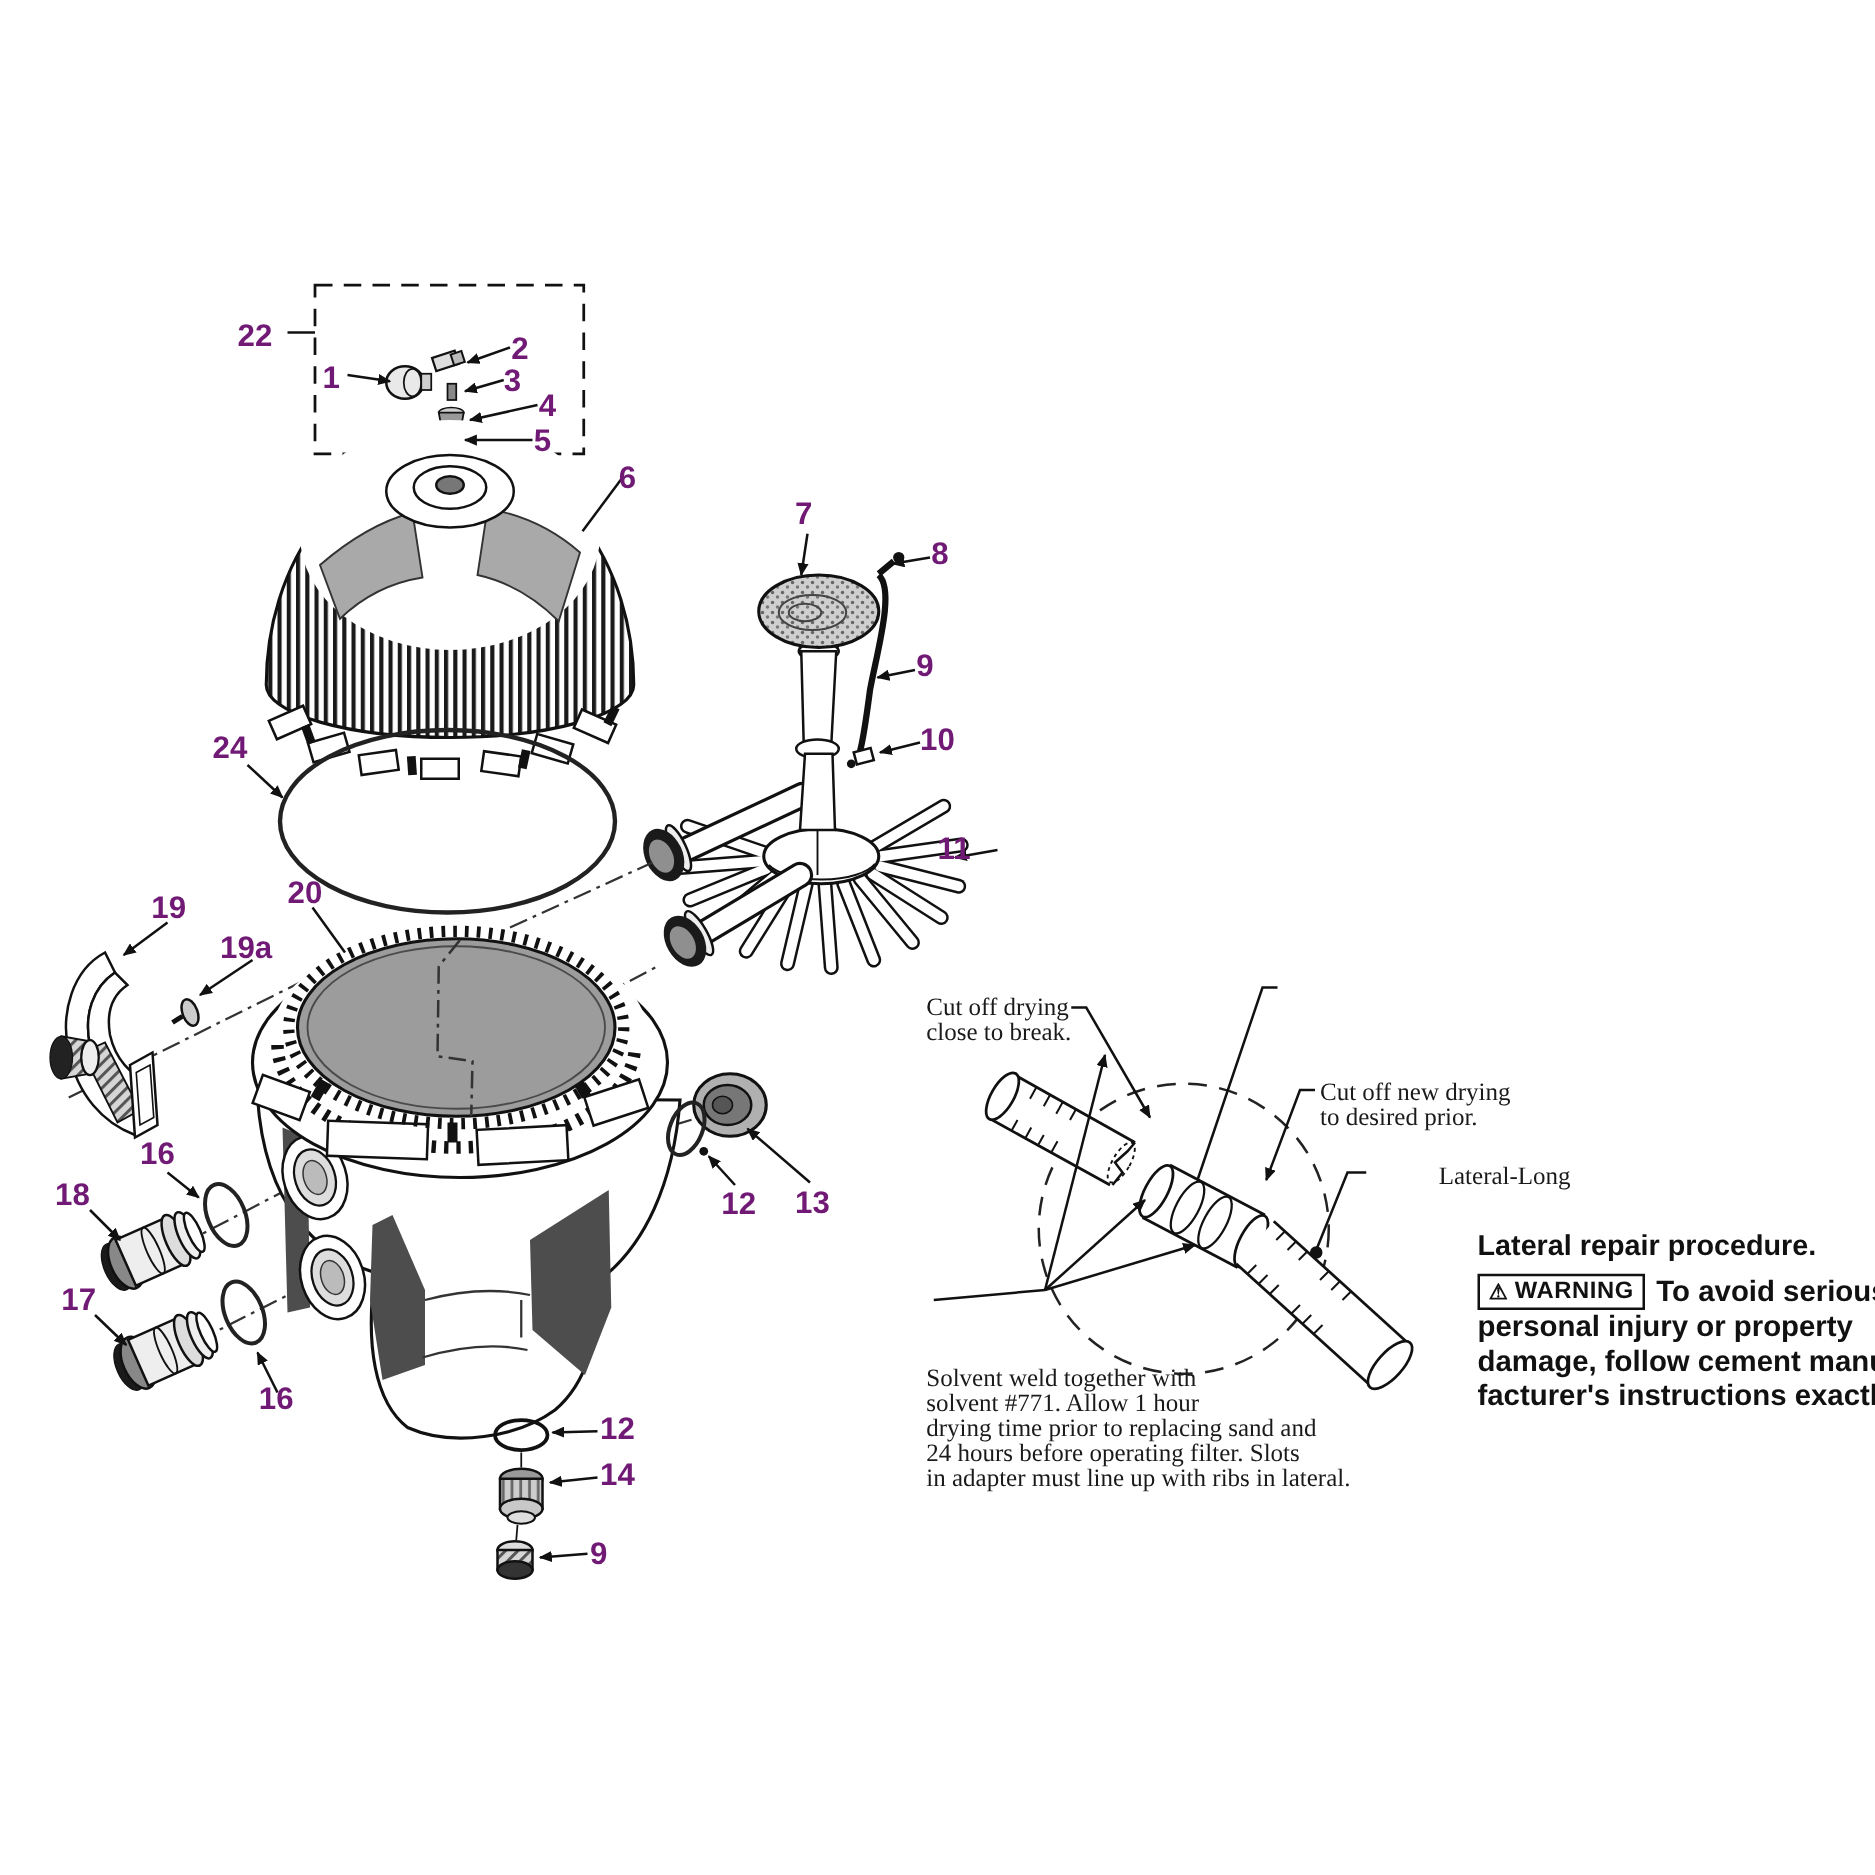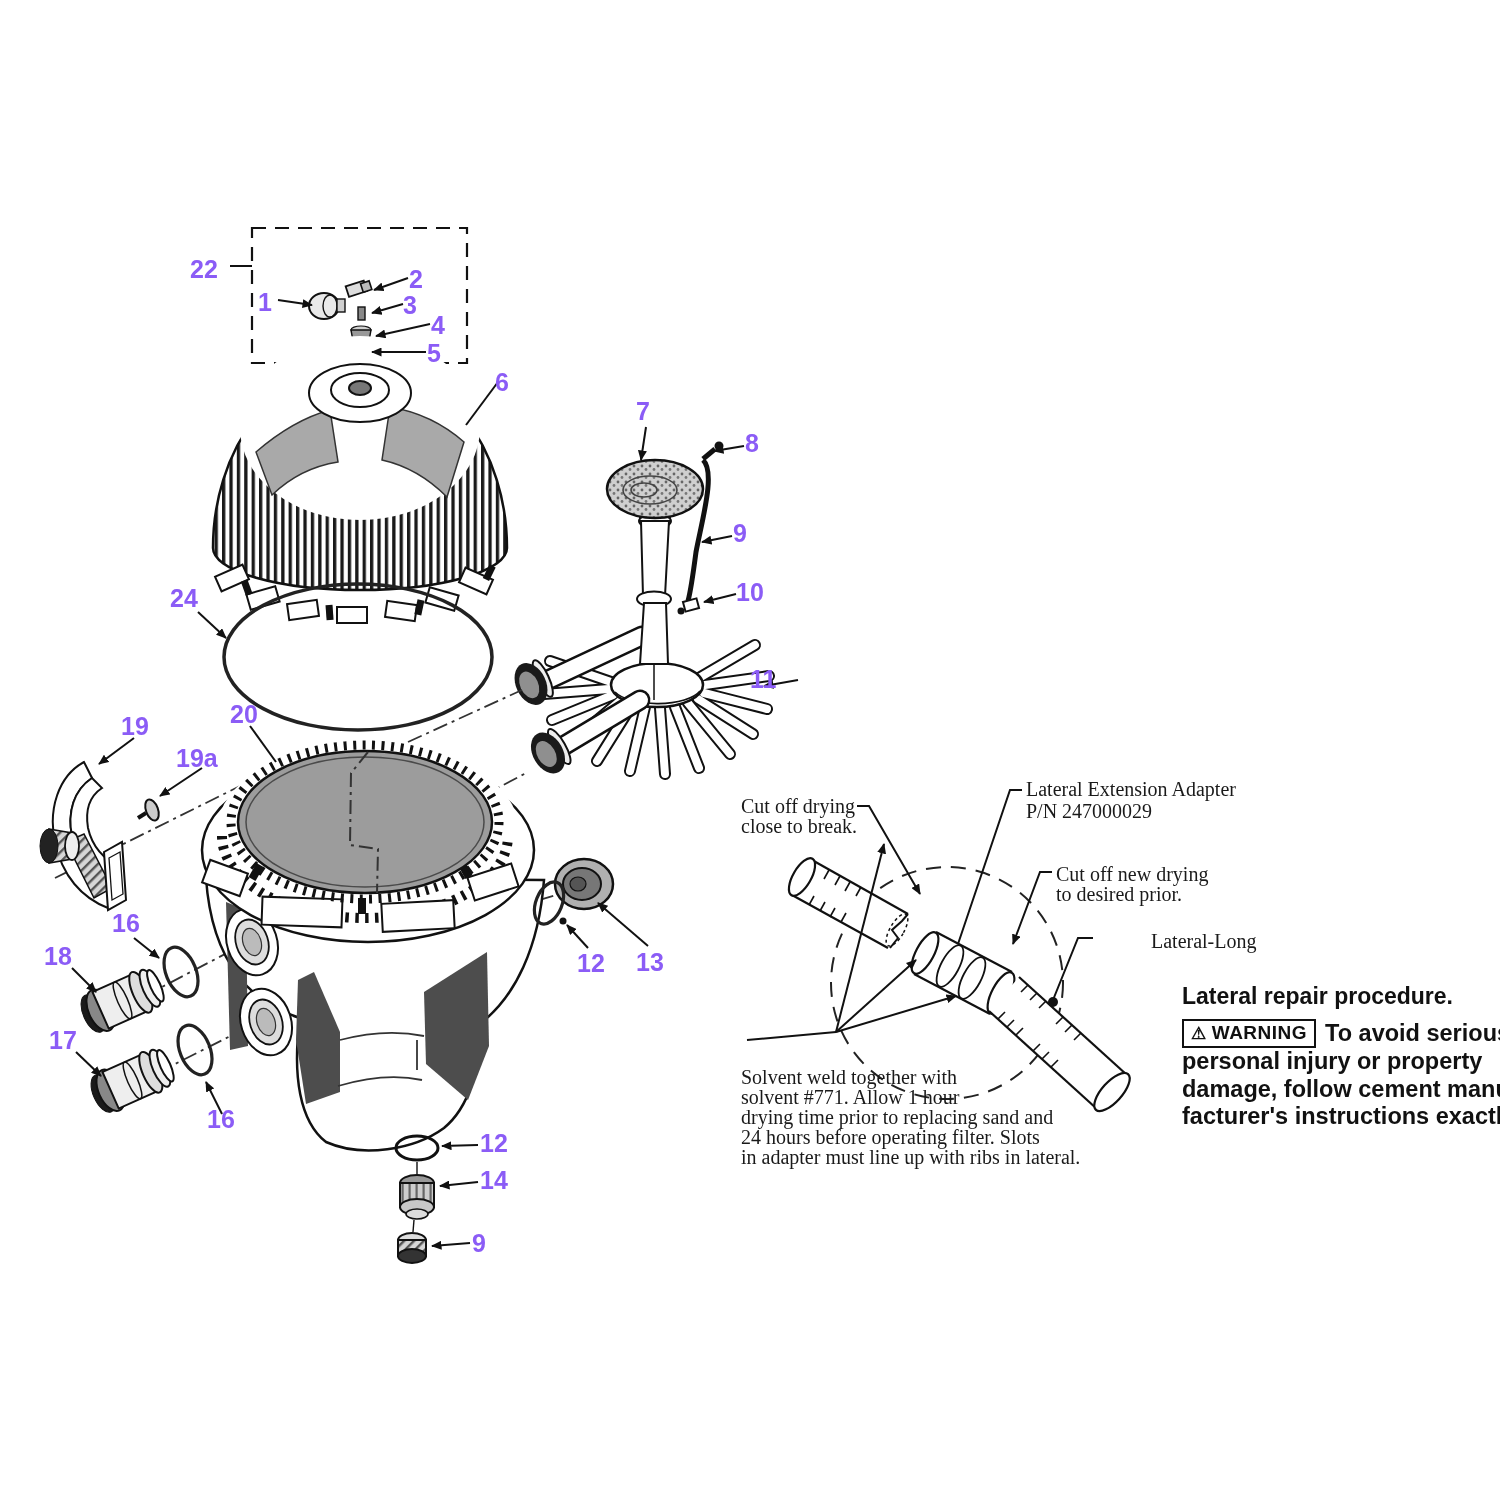--- a/index.html
+++ b/index.html
@@ -1,19 +1,19 @@
 <!DOCTYPE html>
 <html><head>
 <meta charset="utf-8">
 <style>
   html,body{margin:0;padding:0;background:#fff;}
   .stage{position:relative;width:1500px;height:1500px;background:#ffffff;overflow:hidden;
          font-family:"Liberation Sans",sans-serif;color:#111;}
   .art{position:absolute;left:0;top:0;}
-  .callout{position:absolute;font-weight:bold;font-size:25px;line-height:25px;color:#8b5cf6;white-space:nowrap;}
+  .callout{position:absolute;font-weight:bold;font-size:25px;line-height:25px;color:#701a75;white-space:nowrap;}
   .serifblock{position:absolute;font-family:"Liberation Serif",serif;font-size:20px;line-height:20px;
               color:#1a1a1a;white-space:nowrap;}
   .serifblock.wide{line-height:21.5px;}
   .proc{position:absolute;left:1182px;top:984px;width:330px;}
   .proc-title{font-weight:bold;font-size:23px;line-height:24px;white-space:nowrap;}
   .warn-row{display:flex;align-items:center;gap:9px;margin-top:11px;}
   .warn-box{display:inline-flex;align-items:center;gap:5px;border:2.5px solid #111;
             padding:1px 7px 2px 7px;font-weight:bold;font-size:19px;letter-spacing:.5px;}
   .warn-box .tri{font-size:17px;}
   .warn-line{font-weight:bold;font-size:23.5px;line-height:27.5px;white-space:nowrap;}
@@ -392,30 +392,26 @@
 <span class="callout" style="left:44px;top:944px">18</span>
 <span class="callout" style="left:121px;top:714px">19</span>
 <span class="callout" style="left:176px;top:746px">19a</span>
 <span class="callout" style="left:230px;top:702px">20</span>
 <span class="callout" style="left:170px;top:586px">24</span>
 
 <div class="serifblock" style="left:741px;top:796px">
   <div>Cut off drying</div>
   <div>close to break.</div>
 </div>
-<div class="serifblock wide" style="left:1026px;top:779px">
-  <div>Lateral Extension Adapter</div>
-  <div>P/N 247000029</div>
-</div>
 <div class="serifblock" style="left:1056px;top:864px">
   <div>Cut off new drying</div>
   <div>to desired prior.</div>
 </div>
 <div class="serifblock" style="left:1151px;top:931px">Lateral-Long</div>
-<div class="serifblock" style="left:741px;top:1067px">
+<div class="serifblock" style="left:741px;top:1093px">
   <div>Solvent weld together with</div>
   <div>solvent #771. Allow 1 hour</div>
   <div>drying time prior to replacing sand and</div>
   <div>24 hours before operating filter. Slots</div>
   <div>in adapter must line up with ribs in lateral.</div>
 </div>
 
 <div class="proc">
   <div class="proc-title">Lateral repair procedure.</div>
   <div class="warn-row">

